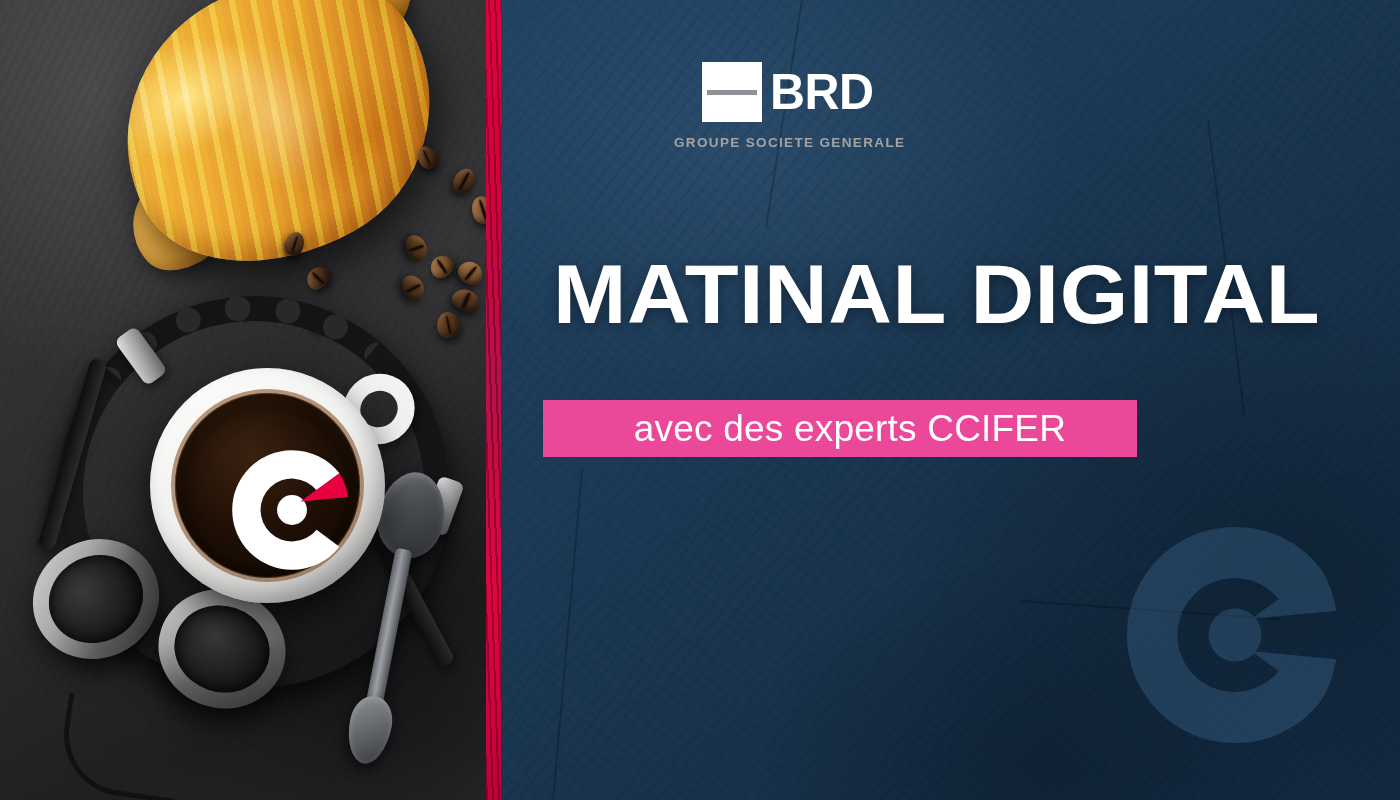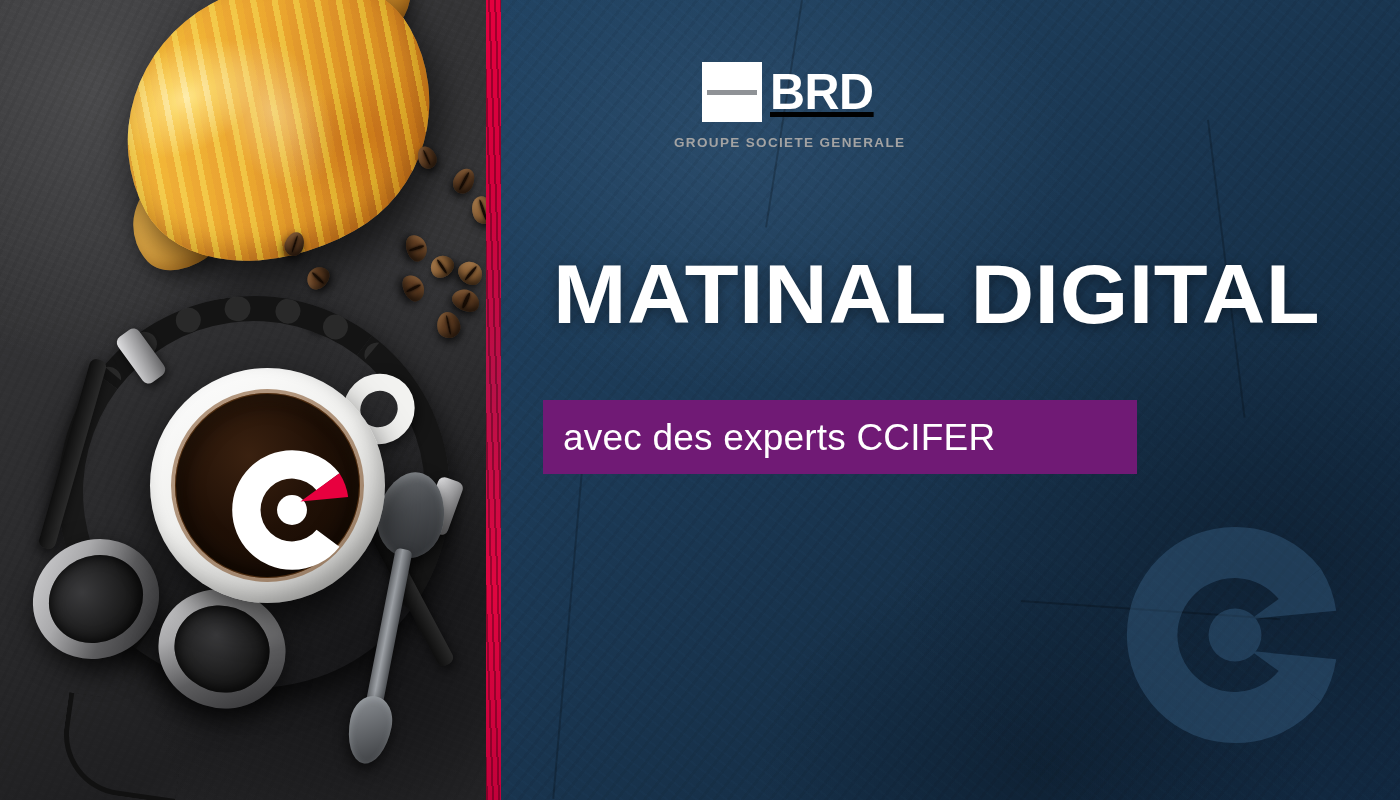--- a/index.html
+++ b/index.html
@@ -228,21 +228,21 @@
   .cci-logo .cci-mark { width:52px; height:52px; flex:0 0 auto; }
   .cci-logo-text {
     color:#ffffff;
     font-size:24.5px; line-height:1.08;
     font-weight:bold; letter-spacing:.1px;
     transform:scaleX(.93); transform-origin:left center;
     white-space:nowrap;
   }
 
   .brd-logo { margin-left:130px; display:flex; flex-direction:column; align-items:center; }
-  .brd-top { display:flex; align-items:center; gap:8px;text-decoration:underline; }
+  .brd-top { display:flex; align-items:center; gap:8px; }
   .brd-square {
     position:relative; width:60px; height:60px; background:#ffffff; flex:0 0 auto;
   }
   .brd-square::after {
     content:""; position:absolute; left:5px; right:5px; top:50%;
     height:5px; margin-top:-2.5px; background:#8f9296;
   }
   .brd-word {
     color:#ffffff; font-size:50px; font-weight:bold; line-height:1;
     letter-spacing:-.5px; transform:scaleX(.97); transform-origin:left center;
@@ -259,23 +259,23 @@
     font-size:84px; font-weight:bold; line-height:1;
     letter-spacing:.5px;
     transform:scaleX(1.05); transform-origin:left top;
     white-space:nowrap;
     text-shadow:0 3px 14px rgba(0,0,0,.38);
   }
 
   
   .subtitle-banner {
     position:absolute; left:543px; top:400px;
-    width:594px; height:74px;
-    background:#701a75;
-    display:flex; align-items:center;
+    width:594px; height:57px;
+    background:#ec4899;
+    display:flex; align-items:center;justify-content:center;
   }
   .subtitle-text {
     color:#ffffff; font-size:37px; line-height:1;
     font-weight:normal; letter-spacing:.2px;
     padding-left:20px; white-space:nowrap;
   }
 
   
   .watermark {
     position:absolute; left:1120px; top:520px;

